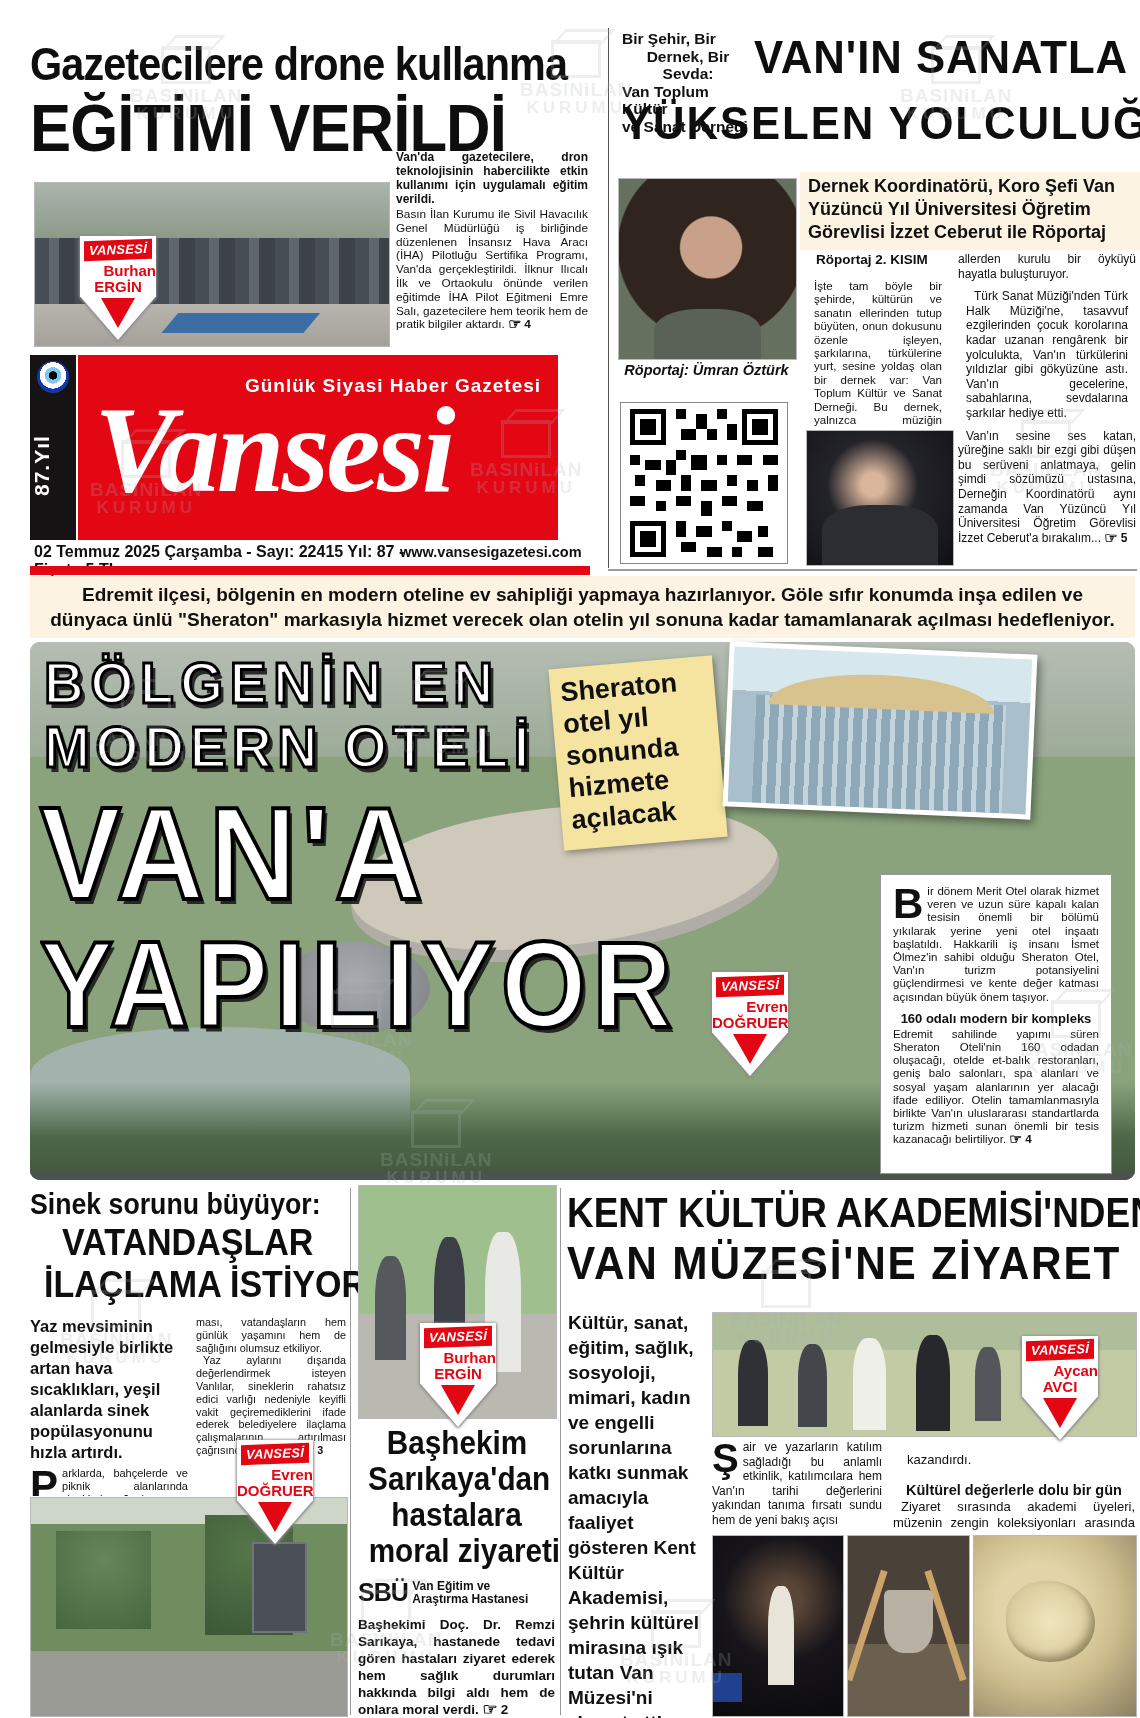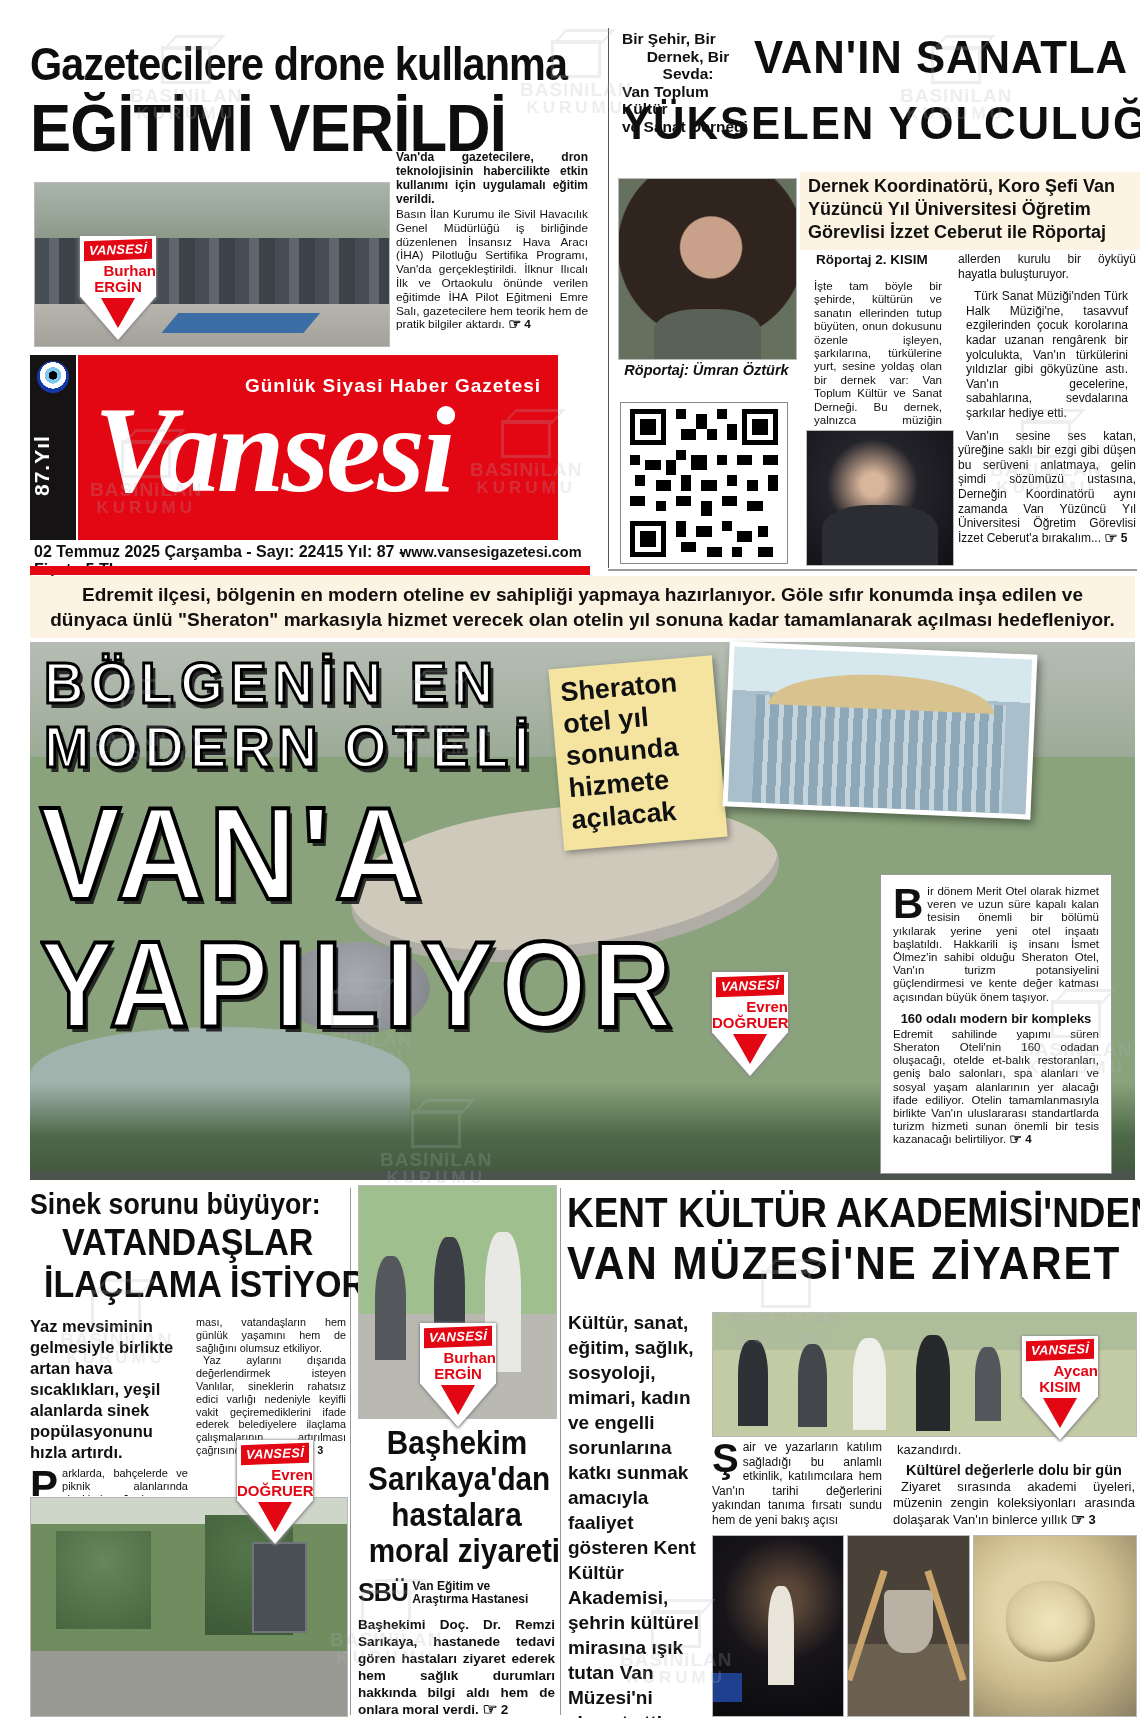--- a/index.html
+++ b/index.html
@@ -169,21 +169,21 @@
   <div class="abs" style="left:78px;top:355px;width:480px;height:185px;background:#e30613;">
     <div class="abs b" style="left:165px;top:20px;width:300px;color:#fff;font-size:19px;text-align:center;letter-spacing:1px;">Günlük Siyasi Haber Gazetesi</div>
     <div class="abs" style="left:16px;top:28px;color:#fff;font-family:'Liberation Serif',serif;font-weight:bold;font-style:italic;font-size:122px;line-height:1.1;letter-spacing:-3px;">Vansesi</div>
   </div>
   <div class="abs b" style="left:34px;top:543px;width:400px;font-size:16px;">02 Temmuz 2025 Çarşamba - Sayı: 22415 Yıl: 87 -  Fiyatı: 5 TL</div>
   <div class="abs b" style="left:400px;top:544px;width:158px;font-size:14.5px;text-align:right;">www.vansesigazetesi.com</div>
   <div class="abs" style="left:30px;top:566px;width:560px;height:9px;background:#e30613;"></div>
 
   <div class="abs b" style="left:30px;top:576px;width:1105px;height:62px;background:#fcf3e2;box-sizing:border-box;padding:6px 20px 0 20px;font-size:19px;line-height:25px;text-align:center;">Edremit ilçesi, bölgenin en modern oteline ev sahipliği yapmaya hazırlanıyor. Göle sıfır konumda inşa edilen ve dünyaca ünlü "Sheraton" markasıyla hizmet verecek olan otelin yıl sonuna kadar tamamlanarak açılması hedefleniyor.</div>
 
-  <div class="photo nb" style="left:30px;top:642px;width:1105px;height:538px;background:#8aa37c;">
+  <div class="photo nb" style="left:30px;top:642px;width:1105px;height:538px;background:#8aa37c;border-radius:10px;">
     <div class="abs" style="left:0;top:0;width:100%;height:115px;background:linear-gradient(180deg,#b6bdb4,#9cab97);"></div>
     <div class="abs" style="left:0;top:385px;width:380px;height:160px;background:#a2b3ae;border-radius:50% 50% 0 0 / 30% 30% 0 0;"></div>
     <div class="abs" style="left:0;top:440px;width:100%;height:100px;background:linear-gradient(180deg,rgba(70,96,66,.0),#4d6848 55%,#42553d);"></div>
     <div class="abs" style="left:320px;top:165px;width:430px;height:150px;background:#cfc9bb;border-radius:45% 55% 50% 50%;transform:rotate(-7deg);box-shadow:inset 0 -12px 0 rgba(80,90,100,.25);"></div>
     <div class="abs" style="left:250px;top:300px;width:150px;height:92px;background:radial-gradient(circle at 50% 40%,#a7abb0,#7e8287);border-radius:50%;"></div>
     <div class="abs" style="left:0;bottom:0;width:100%;height:9px;background:#4c524c;"></div>
 
     <div class="abs" style="left:14px;top:12px;">
       <span class="cx outline" style="font-size:58px;letter-spacing:7px;transform:scaleX(.95);">BÖLGENİN EN</span>
     </div>
@@ -314,31 +314,31 @@
     <div class="abs" style="left:6%;top:22%;width:7%;height:70%;background:#2e3136;border-radius:40% 40% 0 0;"></div>
     <div class="abs" style="left:20%;top:25%;width:7%;height:68%;background:#43474c;border-radius:40% 40% 0 0;"></div>
     <div class="abs" style="left:33%;top:20%;width:8%;height:75%;background:#efefe9;border-radius:40% 40% 0 0;"></div>
     <div class="abs" style="left:48%;top:18%;width:8%;height:78%;background:#26282c;border-radius:40% 40% 0 0;"></div>
     <div class="abs" style="left:62%;top:28%;width:6%;height:60%;background:#53565b;border-radius:40% 40% 0 0;"></div>
   </div>
   <div class="badge" style="left:1022px;top:1336px;">
     <div class="badge-shell"></div>
     <div class="badge-banner">VANSESİ</div>
     <div class="badge-first">Aycan</div>
-    <div class="badge-last">KISIM</div>
+    <div class="badge-last">AVCI</div>
     <div class="badge-tri"></div>
   </div>
 
   <div class="abs jt" style="left:712px;top:1440px;width:170px;height:92px;overflow:hidden;">
     <p style="margin:0;font-size:12px;line-height:14.5px;">
       <span class="dropcap" style="font-size:40px;">Ş</span><span>air ve yazarların katılım sağladığı bu anlamlı etkinlik, katılımcılara hem Van'ın tarihi değerlerini yakından tanıma fırsatı sundu hem de yeni bakış açısı</span>
     </p>
   </div>
   <div class="abs jt" style="left:893px;top:1438px;width:242px;height:94px;overflow:hidden;">
-    <p style="margin:4px;font-size:13px;line-height:16px;">kazandırdı.</p>
+    <p style="margin:14px;font-size:13px;line-height:16px;">kazandırdı.</p>
     <p class="b" style="margin:0;font-size:14.5px;line-height:17px;text-align:center;">Kültürel değerlerle dolu bir gün</p>
     <p style="margin:0;font-size:13px;line-height:16px;text-indent:8px;"><span>Ziyaret sırasında akademi üyeleri, müzenin zengin koleksiyonları arasında dolaşarak Van'ın binlerce yıllık</span>
       <span class="hand">☞</span><span class="pref">3</span>
     </p>
   </div>
 
   <div class="photo" style="left:712px;top:1535px;width:130px;height:180px;">
     <div class="abs" style="inset:0;background:radial-gradient(circle at 55% 35%,#5a4637 0 12%,#17151a 45%,#0a090c 100%);"></div>
     <div class="abs" style="left:42%;top:28%;width:20%;height:55%;background:#e9e4da;border-radius:40% 40% 0 0;"></div>
     <div class="abs" style="left:0;bottom:8%;width:22%;height:16%;background:#1f3f8f;"></div>

